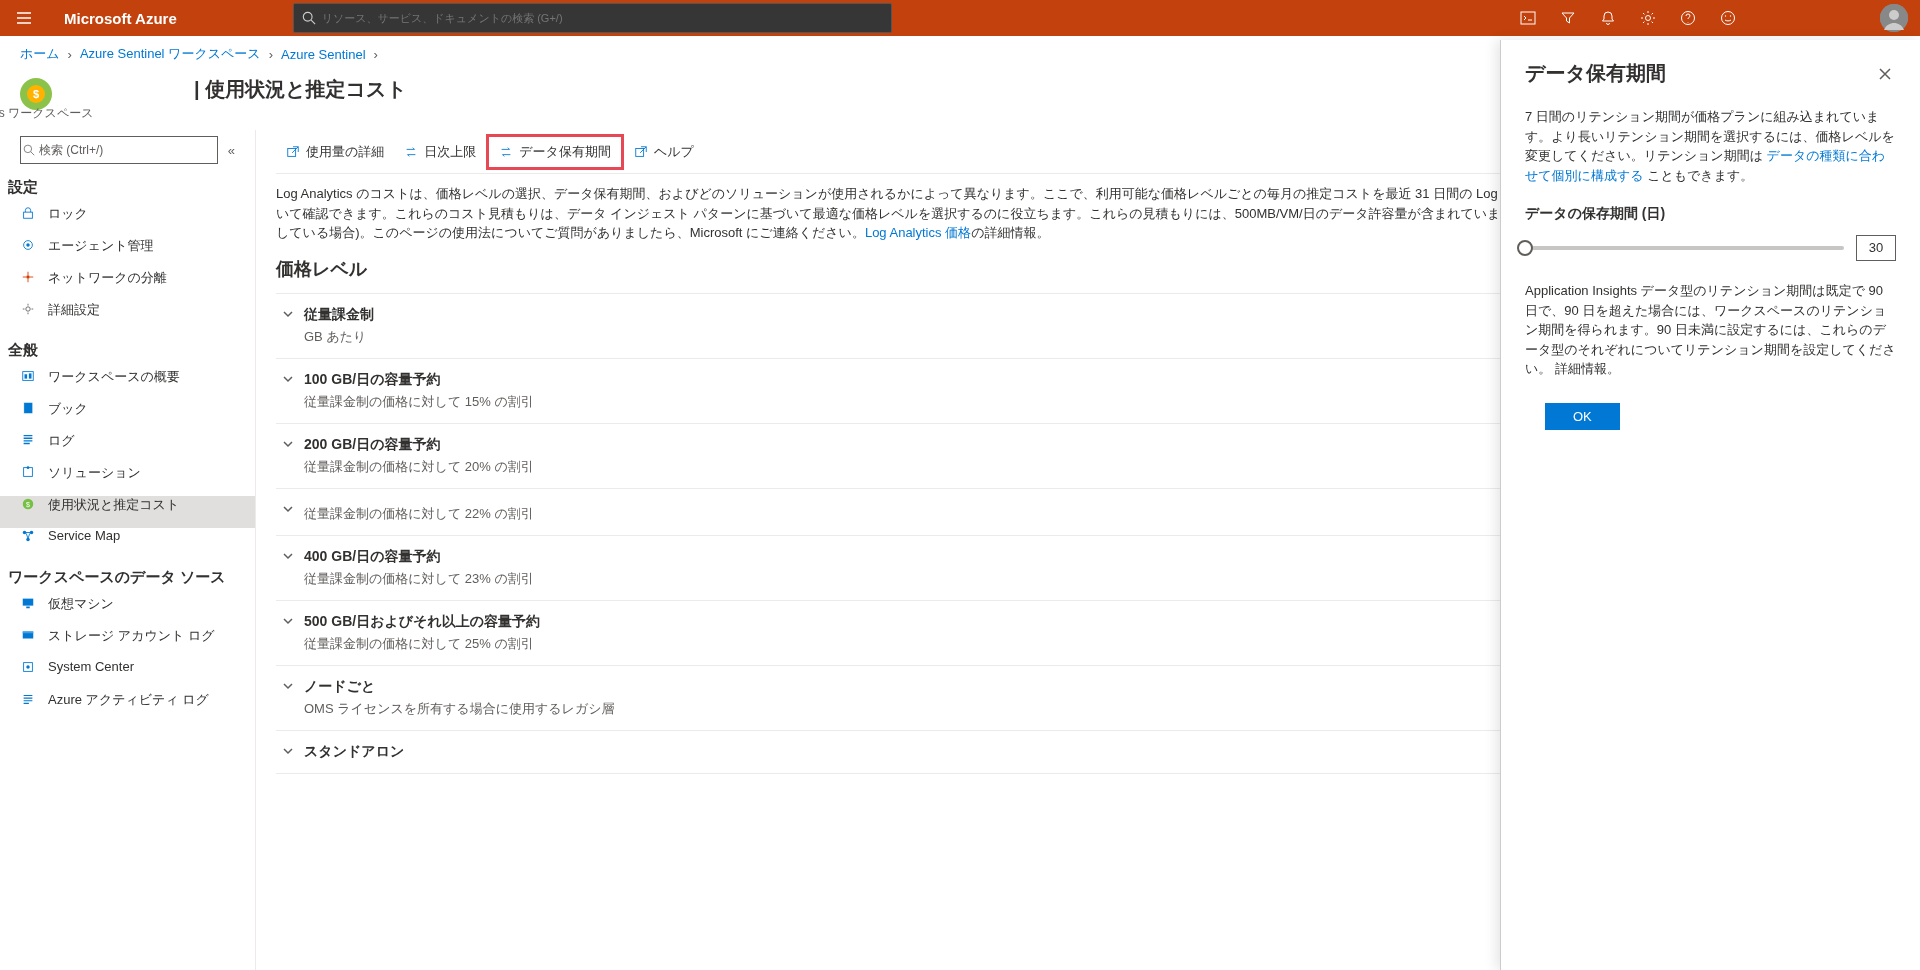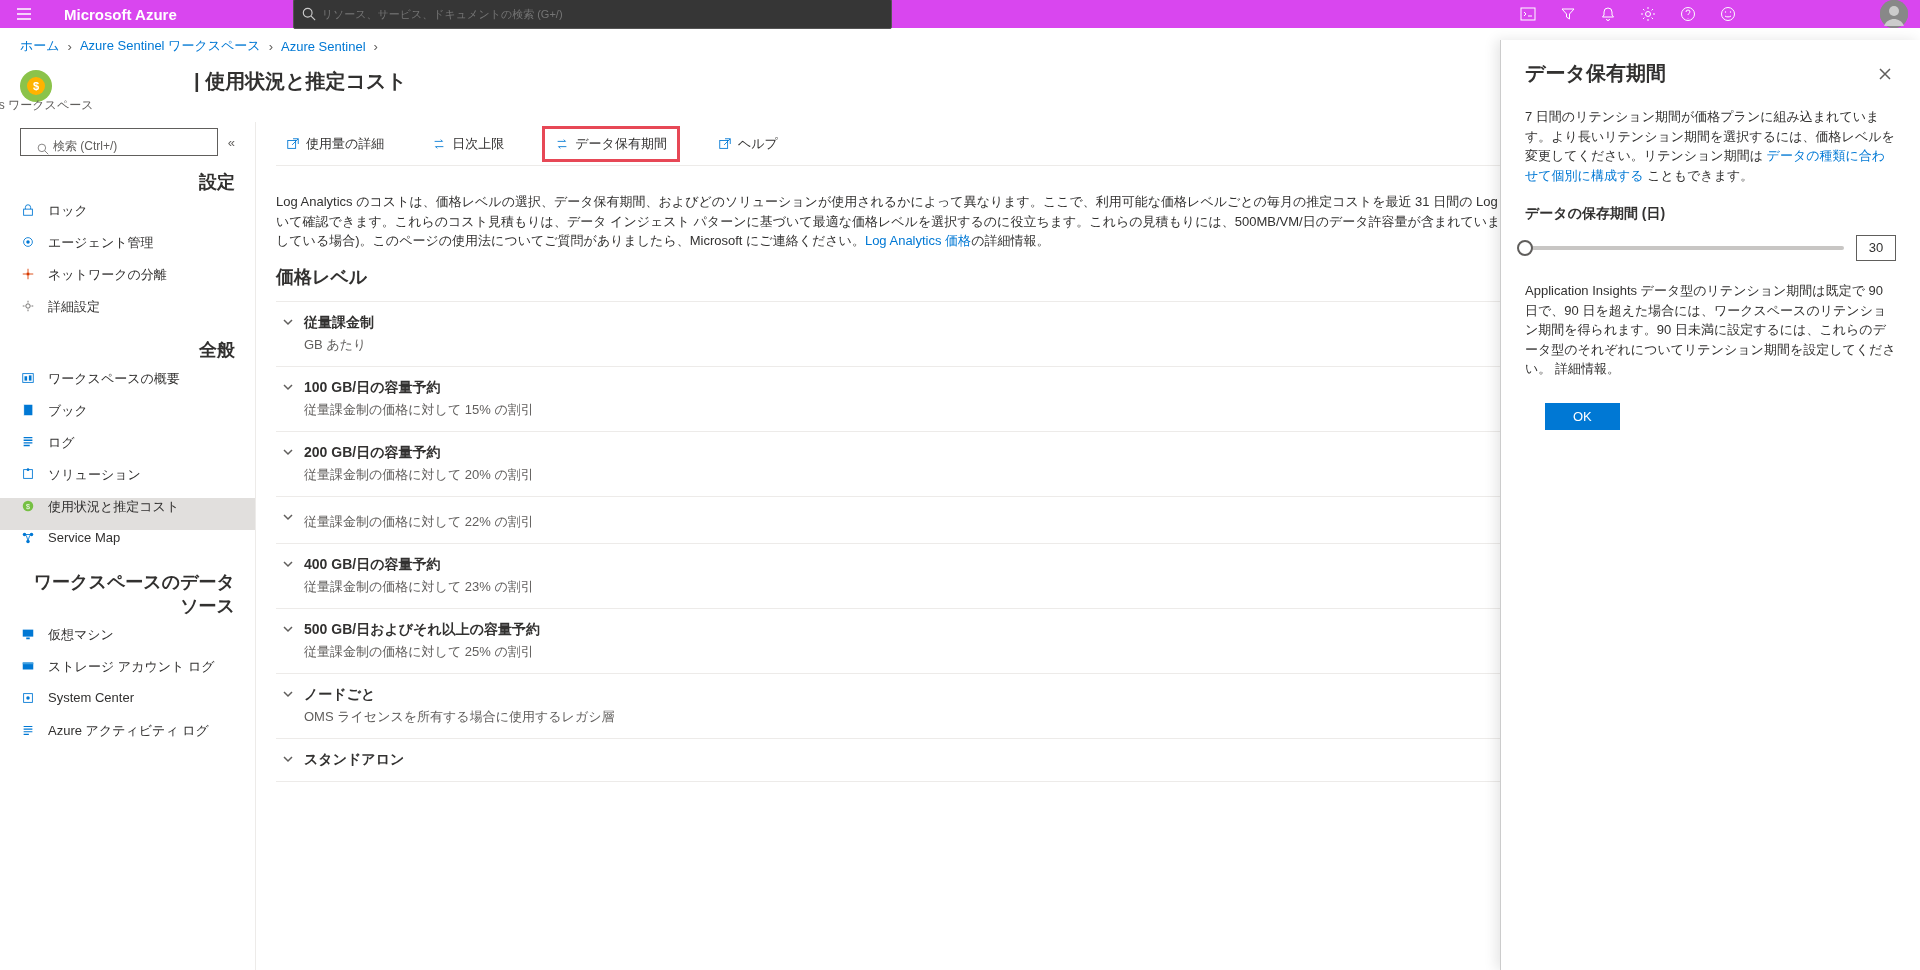--- a/index.html
+++ b/index.html
@@ -1,19 +1,19 @@
 <!DOCTYPE html>
 <html><head>
 <meta charset="utf-8">
 <style>
 * { margin: 0; padding: 0; box-sizing: border-box; font-family: "Segoe UI", "Yu Gothic UI", "Meiryo", sans-serif; }
 body { background: #fff; color: #323130; font-size: 13px; overflow: hidden; }
 
 
-.topbar { height: 28px; background: #d946ef; color: #fff; display: flex; align-items: center; }
+.topbar { height: 36px; background: #c2410c; color: #fff; display: flex; align-items: center; }
 .hamburger { width: 48px; height: 40px; display: flex; align-items: center; justify-content: center; cursor: pointer; }
 .brand { font-size: 15px; font-weight: 600; padding: 0 16px; cursor: pointer; }
 .search-wrap { flex: 1; max-width: 820px; margin-left: 100px; }
 .search-box { width: 100%; height: 30px; background: #363636; border: 1px solid #555; border-radius: 2px; display: flex; align-items: center; padding: 0 8px; color: #ccc; }
 .search-box input { flex: 1; background: transparent; border: none; color: #ccc; font-size: 11px; outline: none; margin-left: 6px; }
 .topbar-icons { display: flex; margin-left: 16px; }
 .topbar-icon { width: 40px; height: 40px; display: flex; align-items: center; justify-content: center; cursor: pointer; color: #fff; }
 .topbar-spacer { flex: 1; }
 .avatar { width: 28px; height: 28px; border-radius: 50%; background: #888; margin: 0 12px; }
 
@@ -29,34 +29,34 @@
 .page-titles { margin-left: 130px; }
 .page-title { font-size: 20px; font-weight: 600; color: #323130; }
 .page-subtitle { font-size: 12px; color: #605e5c; margin-left: -130px; margin-top: 2px; }
 
 
 .content { display: flex; height: calc(100vh - 100px); }
 
 
 .sidenav { width: 256px; border-right: 1px solid #edebe9; overflow-y: auto; display: flex; flex-direction: column; }
 .side-search-row { display: flex; align-items: center; padding: 6px 20px 6px 20px; }
-.side-search { flex: 1; height: 28px; border: 1px solid #605e5c; padding: 0 16px; display: flex; align-items: flex-end; font-size: 12px; color: #605e5c; }
+.side-search { flex: 1; height: 28px; border: 1px solid #605e5c; padding: 0 2px; display: flex; align-items: center; font-size: 12px; color: #605e5c; }
 .collapse-btn { margin-left: 10px; cursor: pointer; color: #605e5c; }
-.nav-section-title { font-size: 18px; font-weight: 600; padding: 8px 20px; color: #323130; text-align: right; }
+.nav-section-title { font-size: 15px; font-weight: 600; padding: 8px 8px; color: #323130; }
 .nav-item { display: flex; align-items: flex-start; height: 32px; padding: 0 20px; cursor: pointer; font-size: 13px; }
 .nav-item.selected { background: #e1dfdd; }
 .nav-item-icon { width: 16px; height: 16px; margin-right: 12px; display: flex; align-items: center; justify-content: center; flex-shrink: 0; }
 
 
 .ic-lock { color: #605e5c; }
 
 
 .main { flex: 1; display: flex; overflow: hidden; }
 .main-left { flex: 1; padding: 0 20px 20px 20px; overflow-y: auto; }
-.toolbar { display: flex; align-items: center; height: 44px; border-bottom: 1px solid #edebe9; margin-bottom: 26px; gap: 28px; }
+.toolbar { display: flex; align-items: center; height: 44px; border-bottom: 1px solid #edebe9; margin-bottom: 10px; }
 .tool-btn { display: flex; align-items: center; height: 36px; padding: 0 10px; cursor: pointer; color: #323130; font-size: 13px; }
 .tool-icon { color: #0078d4; margin-right: 6px; display: inline-flex; }
 .tool-highlighted { border: 3px solid #e74856; }
 
 .description { font-size: 13px; line-height: 1.5; color: #323130; margin-bottom: 14px; }
 .description a { color: #0078d4; text-decoration: none; }
 
 .section-title { font-size: 18px; font-weight: 600; margin: 10px 0 12px 0; }
 
 .tier-row { border-top: 1px solid #edebe9; padding: 12px 0 12px 28px; position: relative; cursor: pointer; }

